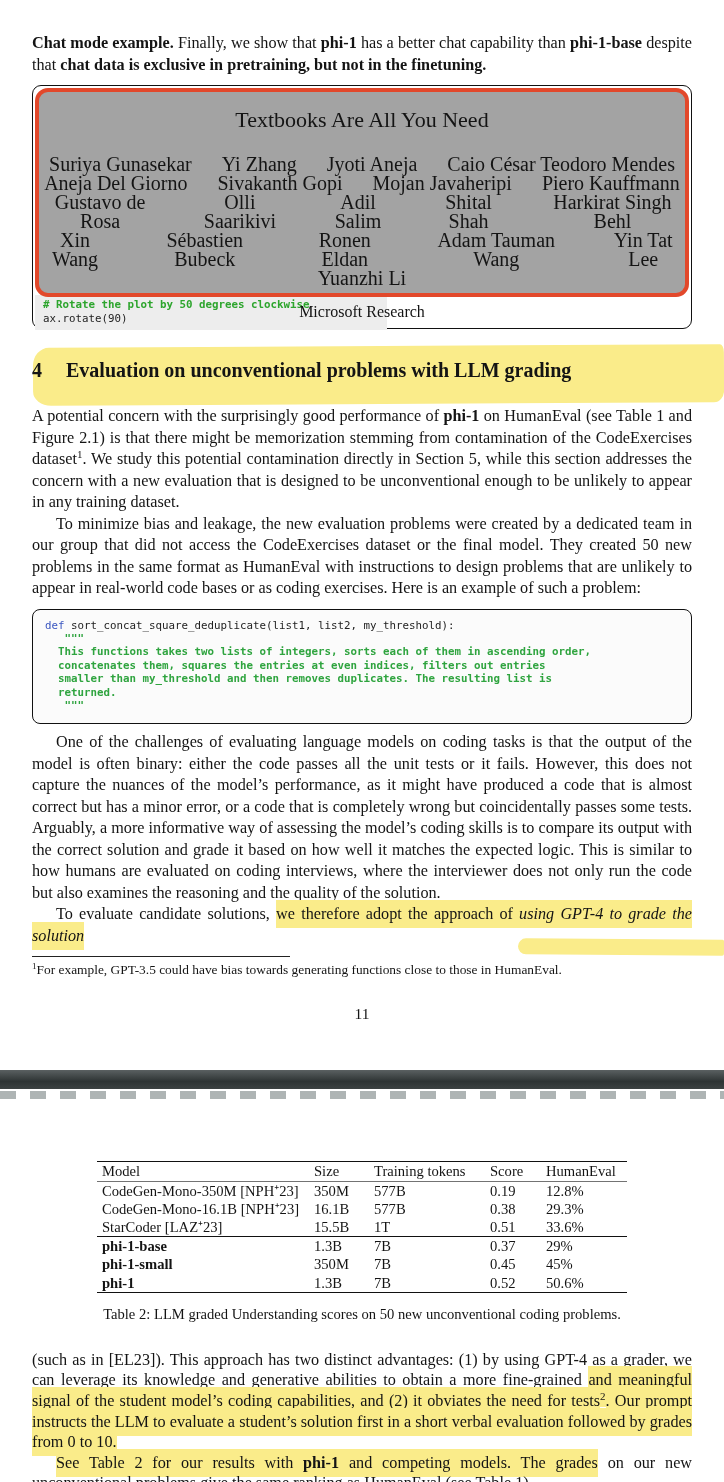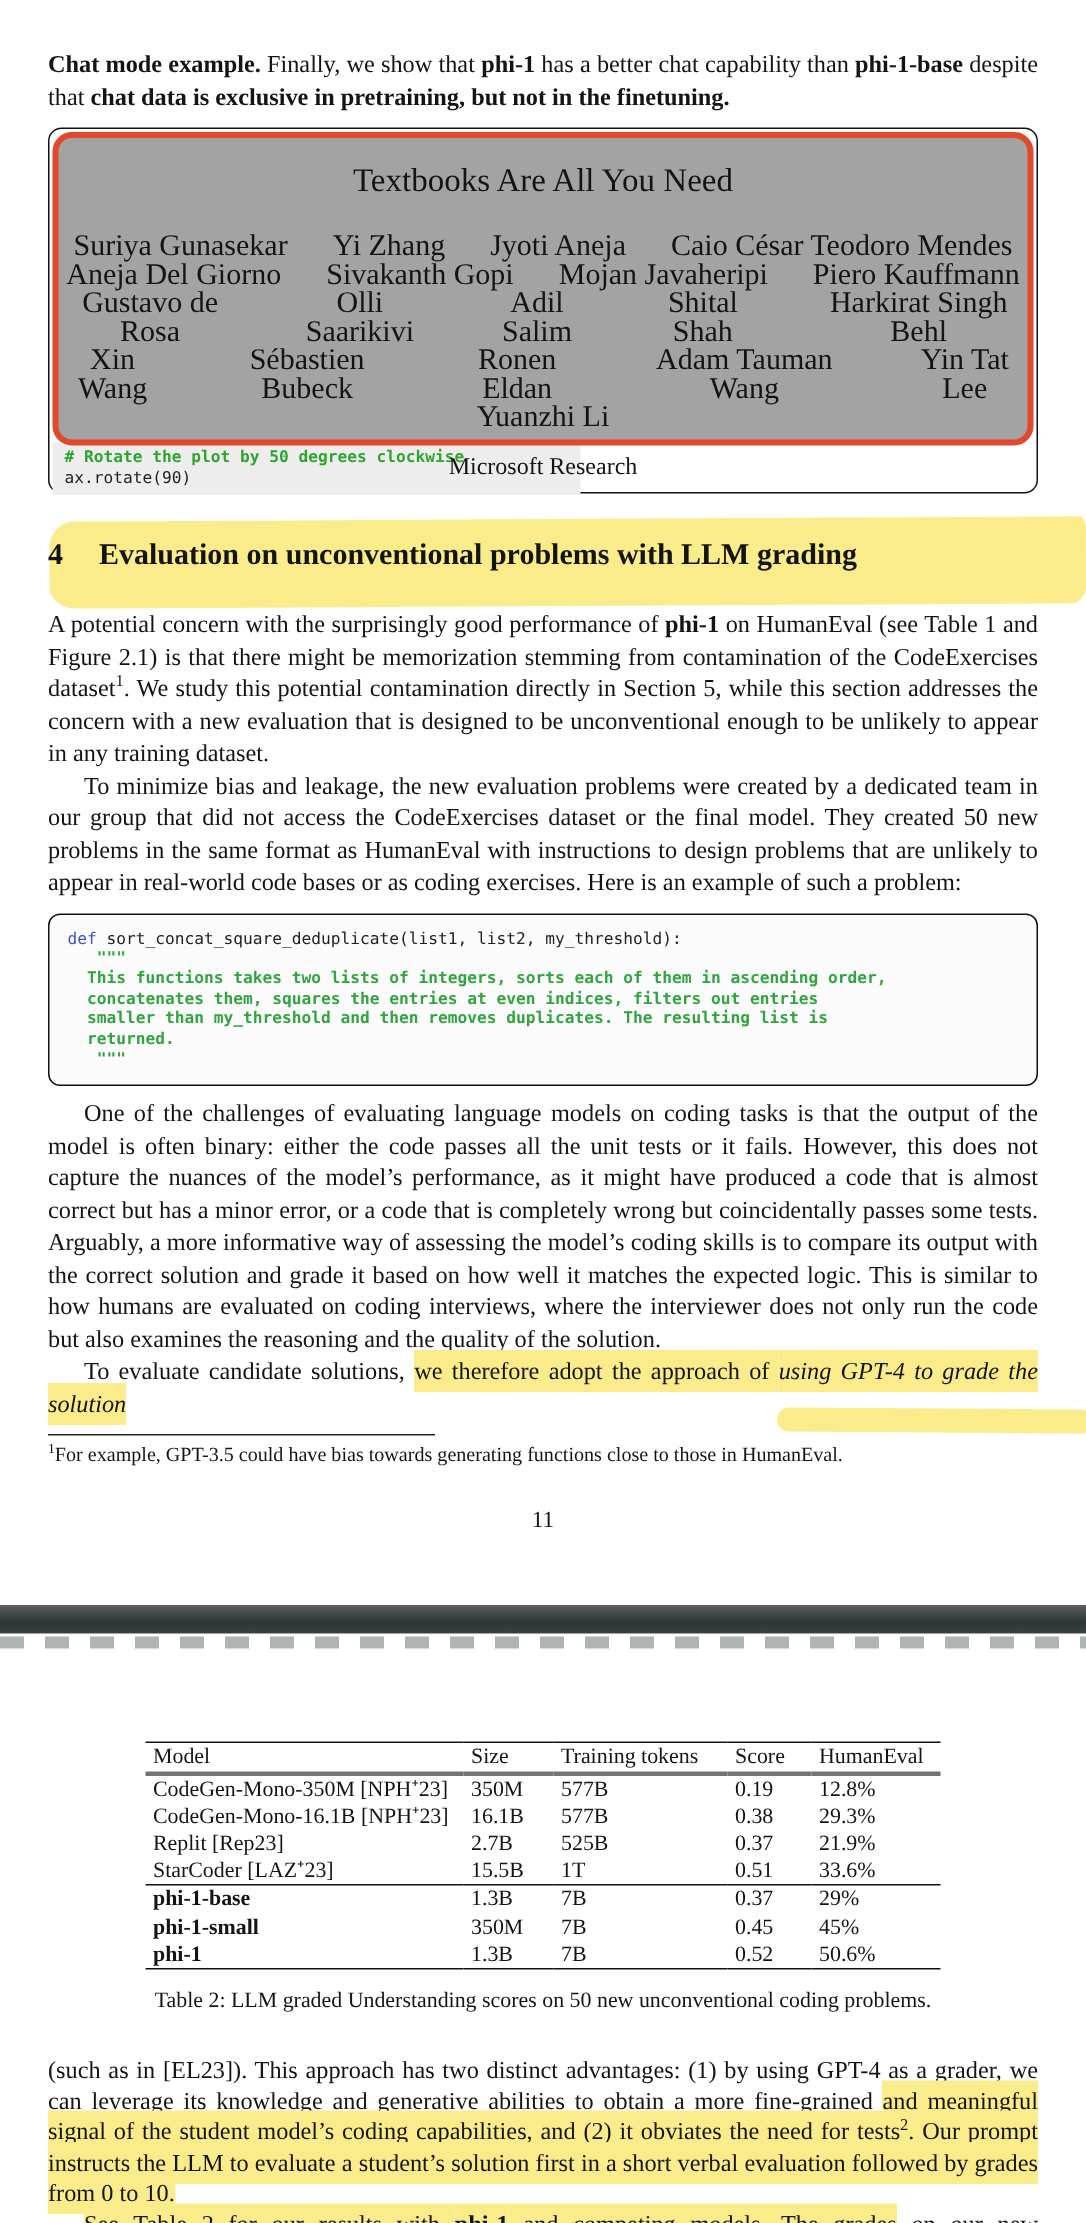--- a/index.html
+++ b/index.html
@@ -54,21 +54,21 @@
   .pagenum{text-align:center;font-size:15.5px;margin-top:27px;}
 
   
   .pagebreak{margin-top:47px;}
   .pb-bar{height:19px;background:linear-gradient(#5A6061,#2E3434 60%,#3C4242);}
   .pb-dashes{height:8px;margin-top:2px;background:repeating-linear-gradient(90deg,#AEB4B4 0 16px,#ffffff 16px 30px);}
 
   
   .table-wrap{margin-top:62px;}
   table{margin:0 auto;border-collapse:collapse;font-size:14.6px;line-height:16.2px;}
-  thead tr{border-top:1.5px solid #111;border-bottom:3px solid #737373;font-family:Liberation Serif, serif;}
+  thead tr{border-top:1.5px solid #111;border-bottom:1px solid #737373;font-family:Liberation Serif, serif;}
   tbody tr.mid{border-top:1px solid #111;}
   tbody tr.last{border-bottom:1.5px solid #111;}
   th,td{text-align:left;font-weight:normal;padding:1px 5px 1px 5px;}
   th:nth-child(1),td:nth-child(1){width:202px;}
   th:nth-child(2),td:nth-child(2){width:50px;}
   th:nth-child(3),td:nth-child(3){width:106px;}
   th:nth-child(4),td:nth-child(4){width:46px;}
   th:nth-child(5),td:nth-child(5){width:76px;}
   tr.bold-row td:first-child{font-weight:bold;}
   .caption{text-align:center;font-size:14.6px;margin-top:13px;}
@@ -189,27 +189,20 @@
               <td>12.8%</td>
             </tr>
             <tr>
               <td>CodeGen-Mono-16.1B [NPH⁺23]</td>
               <td>16.1B</td>
               <td>577B</td>
               <td>0.38</td>
               <td>29.3%</td>
             </tr>
             <tr>
-              <td>Replit [Rep23]</td>
-              <td>2.7B</td>
-              <td>525B</td>
-              <td>0.37</td>
-              <td>21.9%</td>
-            </tr>
-            <tr>
               <td>StarCoder [LAZ⁺23]</td>
               <td>15.5B</td>
               <td>1T</td>
               <td>0.51</td>
               <td>33.6%</td>
             </tr>
             <tr class="bold-row mid">
               <td>phi-1-base</td>
               <td>1.3B</td>
               <td>7B</td>

